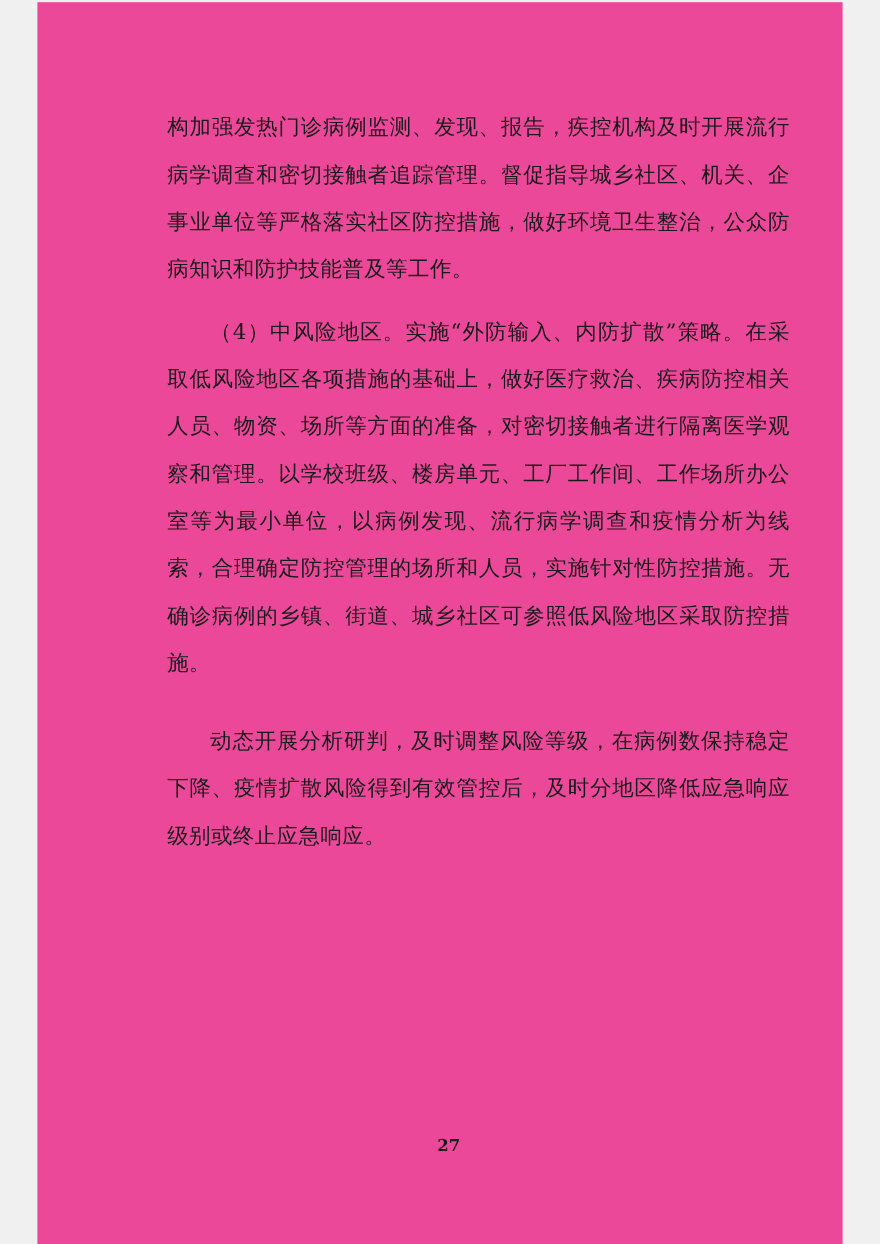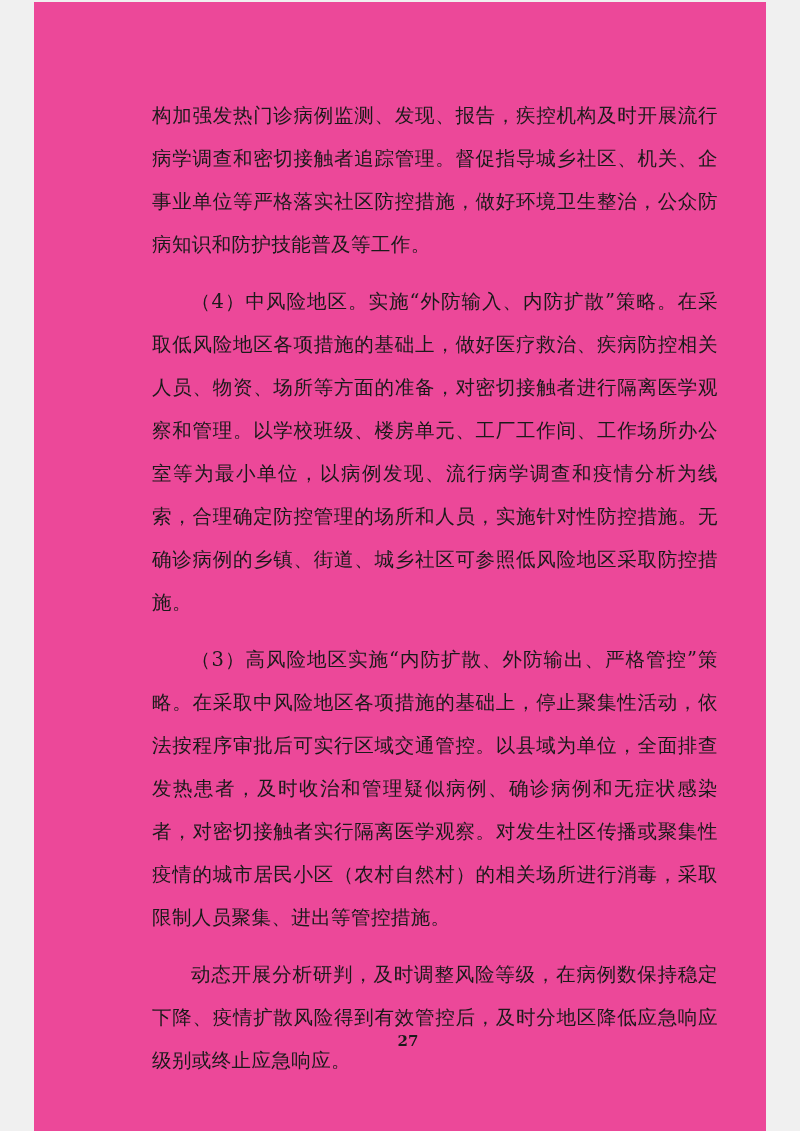--- a/index.html
+++ b/index.html
@@ -53,18 +53,17 @@
 </style>
 </head>
 <body>
 
 <div class="page">
   <div class="content">
     <p class="para">构加强发热门诊病例监测、发现、报告，疾控机构及时开展流行病学调查和密切接触者追踪管理。督促指导城乡社区、机关、企事业单位等严格落实社区防控措施，做好环境卫生整治，公众防病知识和防护技能普及等工作。</p>
     <div class="gap"></div>
     <p class="para indent">（4）中风险地区。实施“外防输入、内防扩散”策略。在采取低风险地区各项措施的基础上，做好医疗救治、疾病防控相关人员、物资、场所等方面的准备，对密切接触者进行隔离医学观察和管理。以学校班级、楼房单元、工厂工作间、工作场所办公室等为最小单位，以病例发现、流行病学调查和疫情分析为线索，合理确定防控管理的场所和人员，实施针对性防控措施。无确诊病例的乡镇、街道、城乡社区可参照低风险地区采取防控措施。</p>
     <div class="gap"></div>
-    <p class="para indent">（3）高风险地区实施“内防扩散、外防输出、严格管控”策略。在采取中风险地区各项措施的基础上，停止聚集性活动，依法按程序审批后可实行区域交通管控。以县域为单位，全面排查发热患者，及时收治和管理疑似病例、确诊病例和无症状感染者，对密切接触者实行隔离医学观察。对发生社区传播或聚集性疫情的城市居民小区（农村自然村）的相关场所进行消毒，采取限制人员聚集、进出等管控措施。</p>
     <div class="gap"></div>
     <p class="para indent">动态开展分析研判，及时调整风险等级，在病例数保持稳定下降、疫情扩散风险得到有效管控后，及时分地区降低应急响应级别或终止应急响应。</p>
   </div>
   <div class="page-number">27</div>
 </div>
 
 </body></html>

